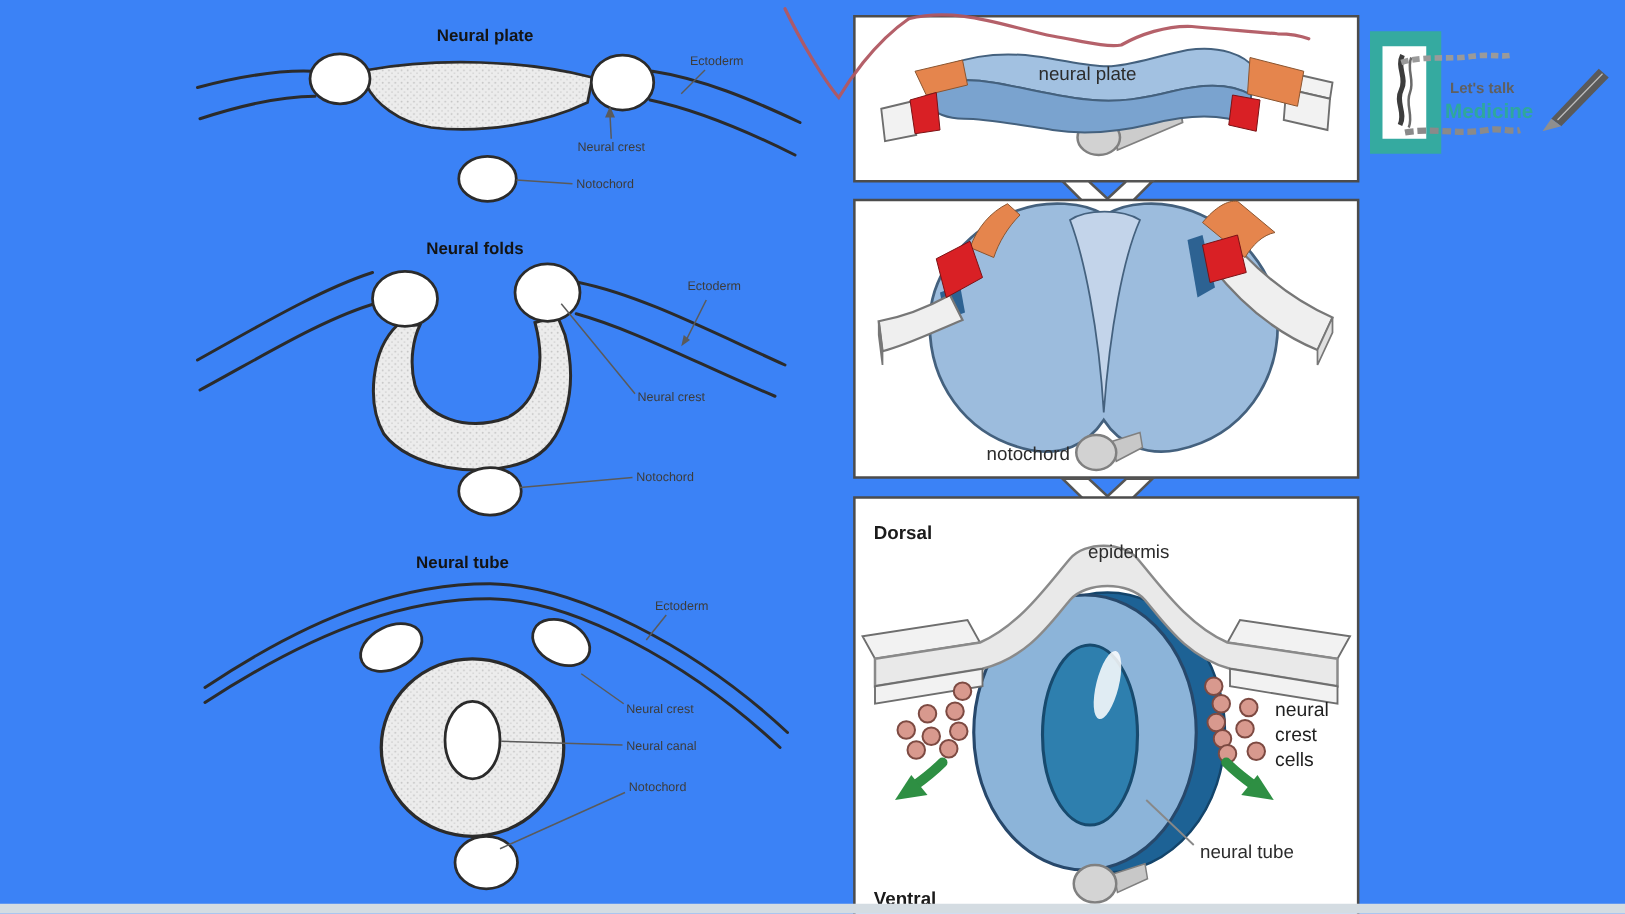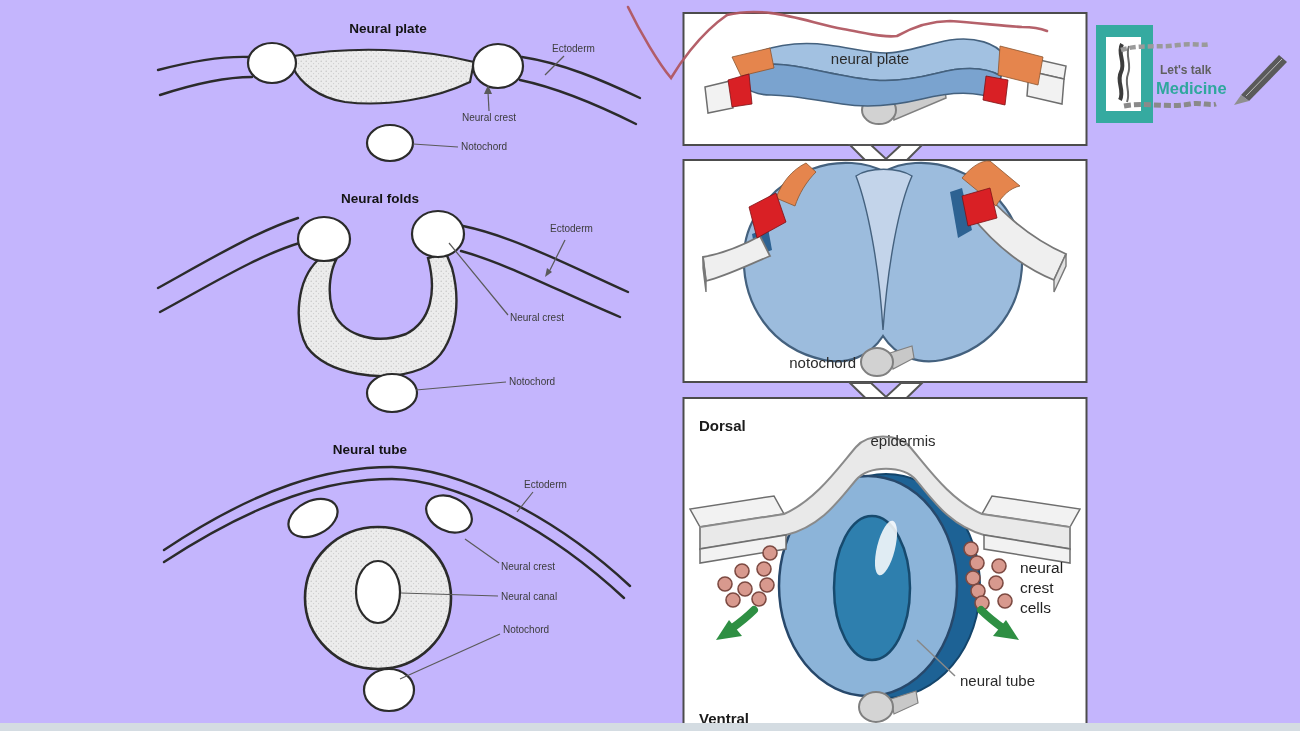--- a/index.html
+++ b/index.html
@@ -1,16 +1,16 @@
 <!DOCTYPE html>
 <html><head>
 <meta charset="utf-8">
 <style>
   html,body{margin:0;padding:0;background:#fff;}
-  #stage{position:relative;width:1300px;height:731px;background:#c4b5fd;overflow:hidden;}
+  #stage{position:relative;width:1300px;height:731px;background:#3b82f6;overflow:hidden;}
   svg{position:absolute;left:0;top:0;}
   text{font-family:"Liberation Sans","DejaVu Sans",sans-serif;}
   .ttl{font-size:13.5px;font-weight:bold;fill:#141414;}
   .lbl{font-size:10px;fill:#3c3c3c;}
   .plbl{font-size:15px;fill:#2b2b2b;}
   .pbold{font-size:15px;font-weight:bold;fill:#1b1b1b;}
   .ncc{font-size:15.5px;fill:#1f1f1f;}
   .logo-tag{font-size:12px;font-weight:bold;fill:#606060;}
   .logo-brand{font-size:16.5px;font-weight:bold;fill:#2fa79d;}
   .ink-thick{stroke:#2b2b2b;fill:none;stroke-width:2.4;stroke-linecap:round;}

